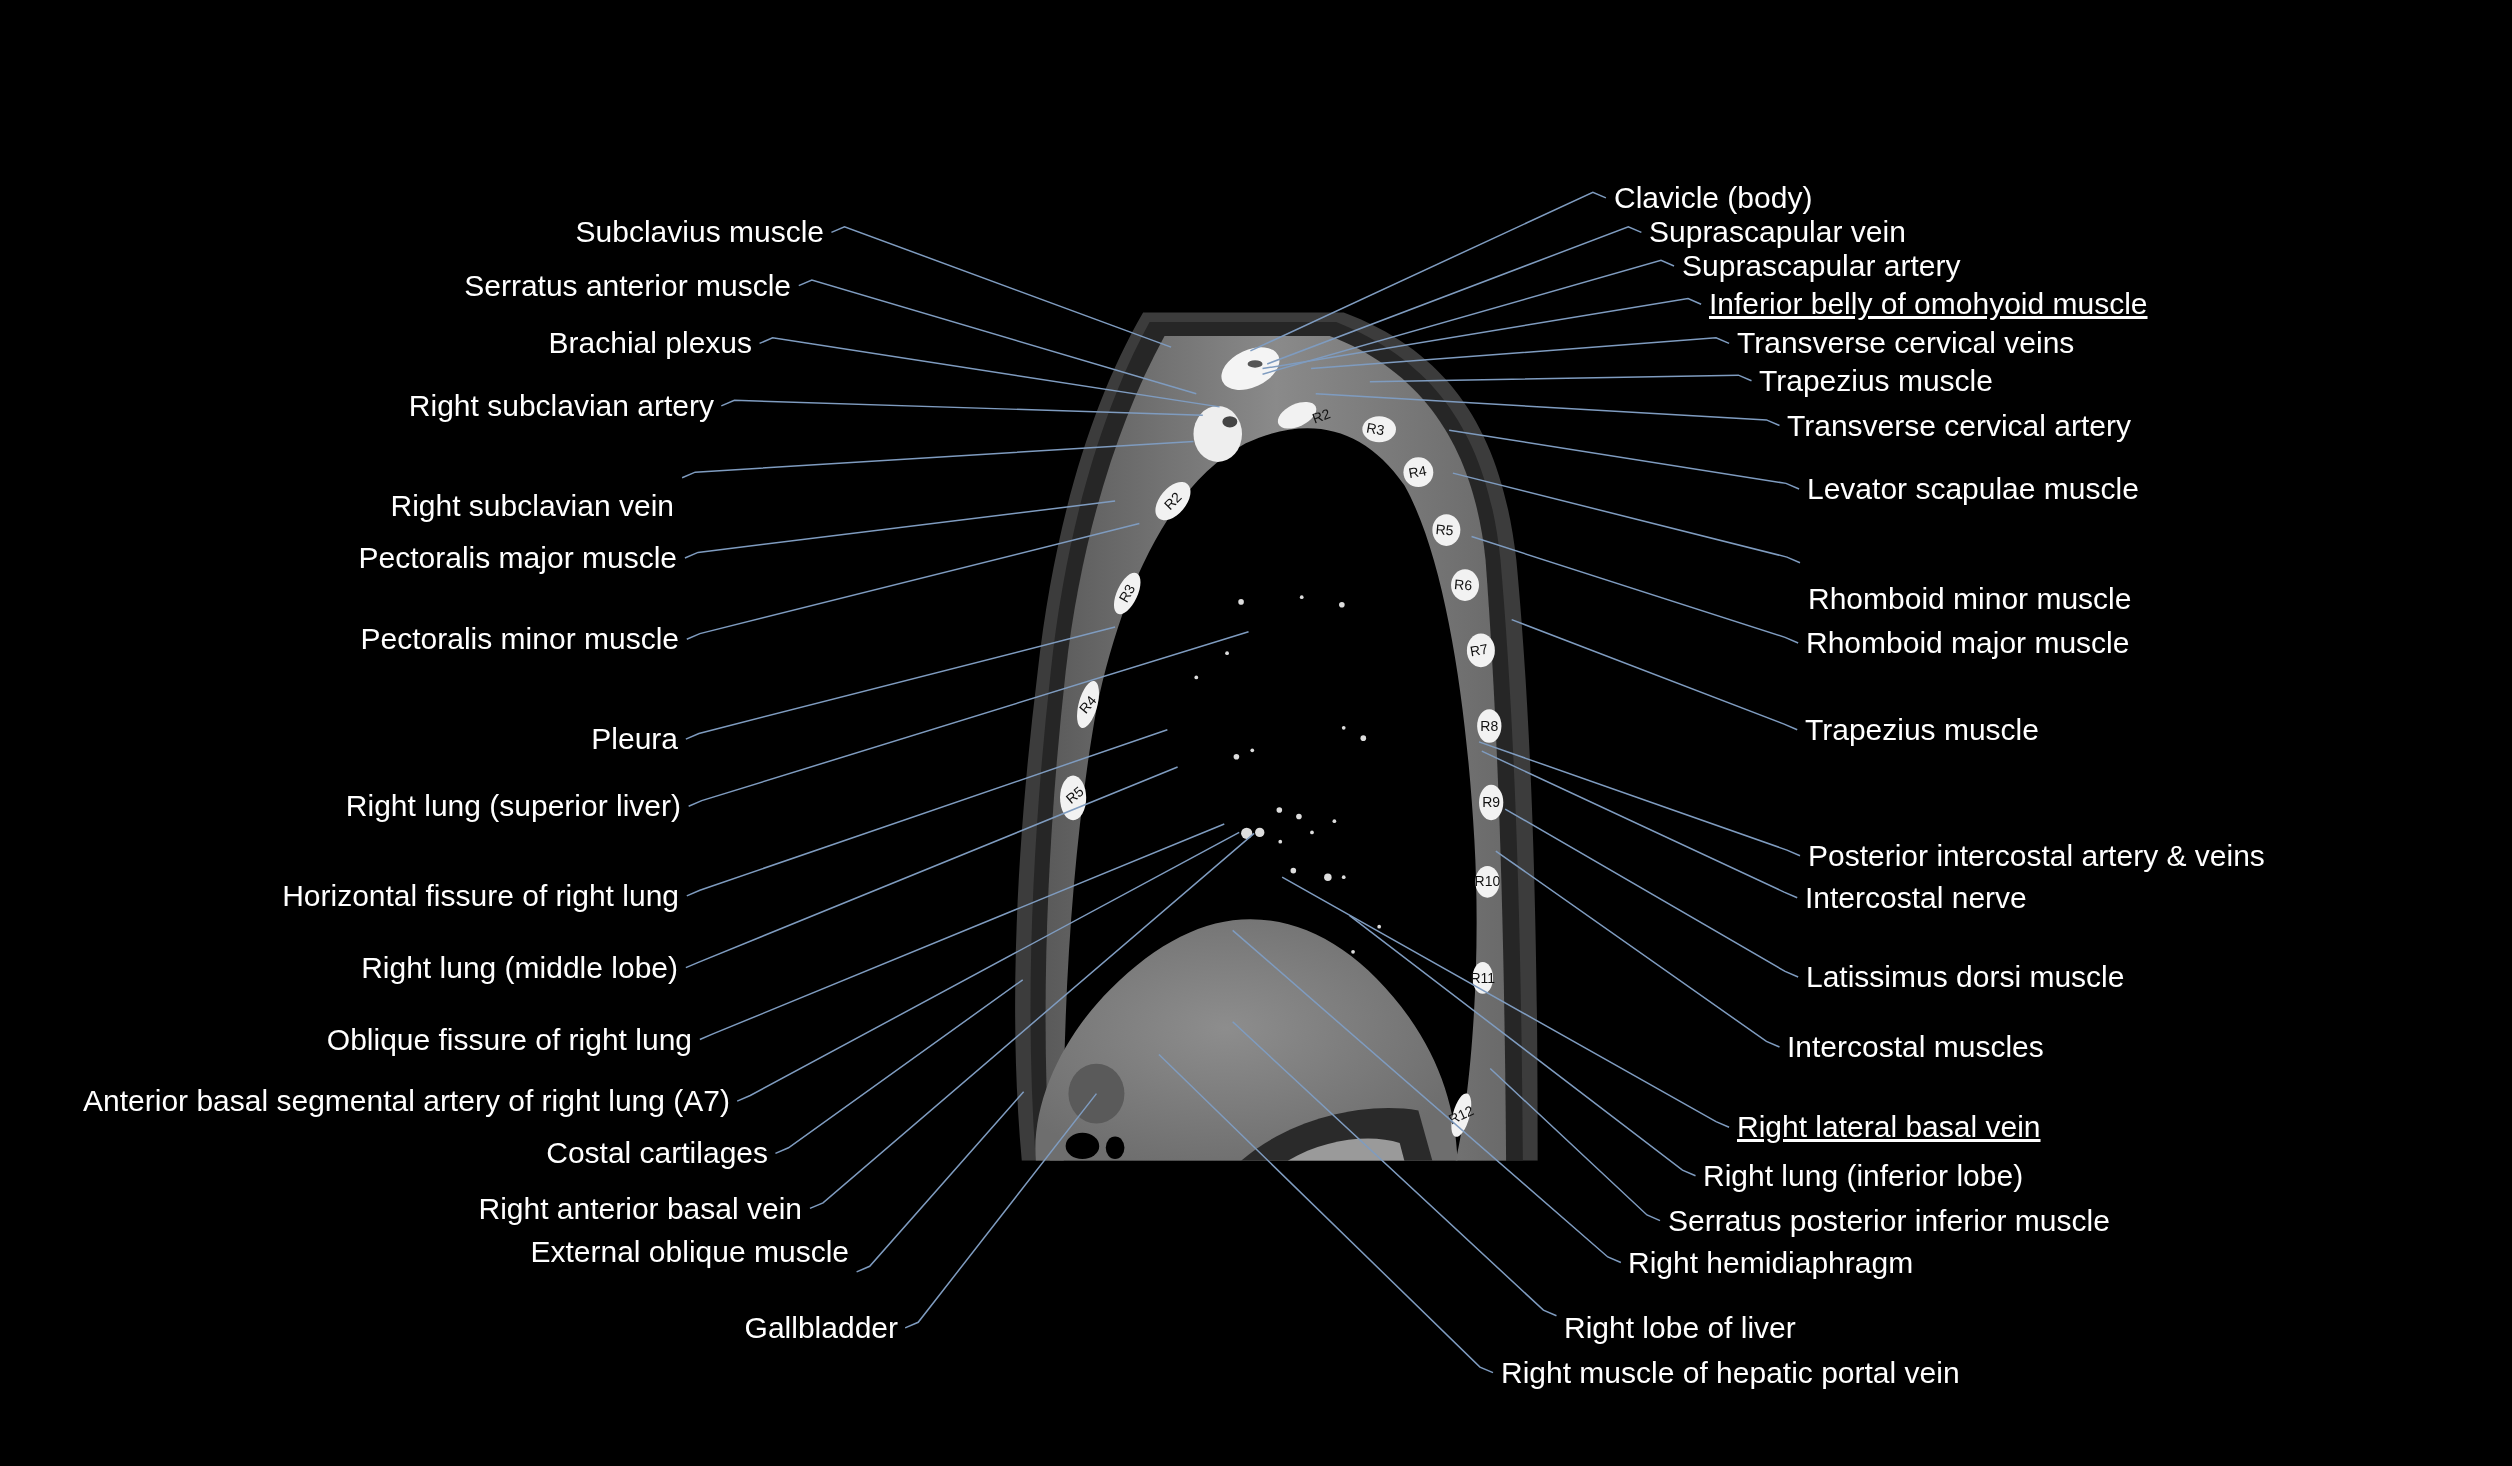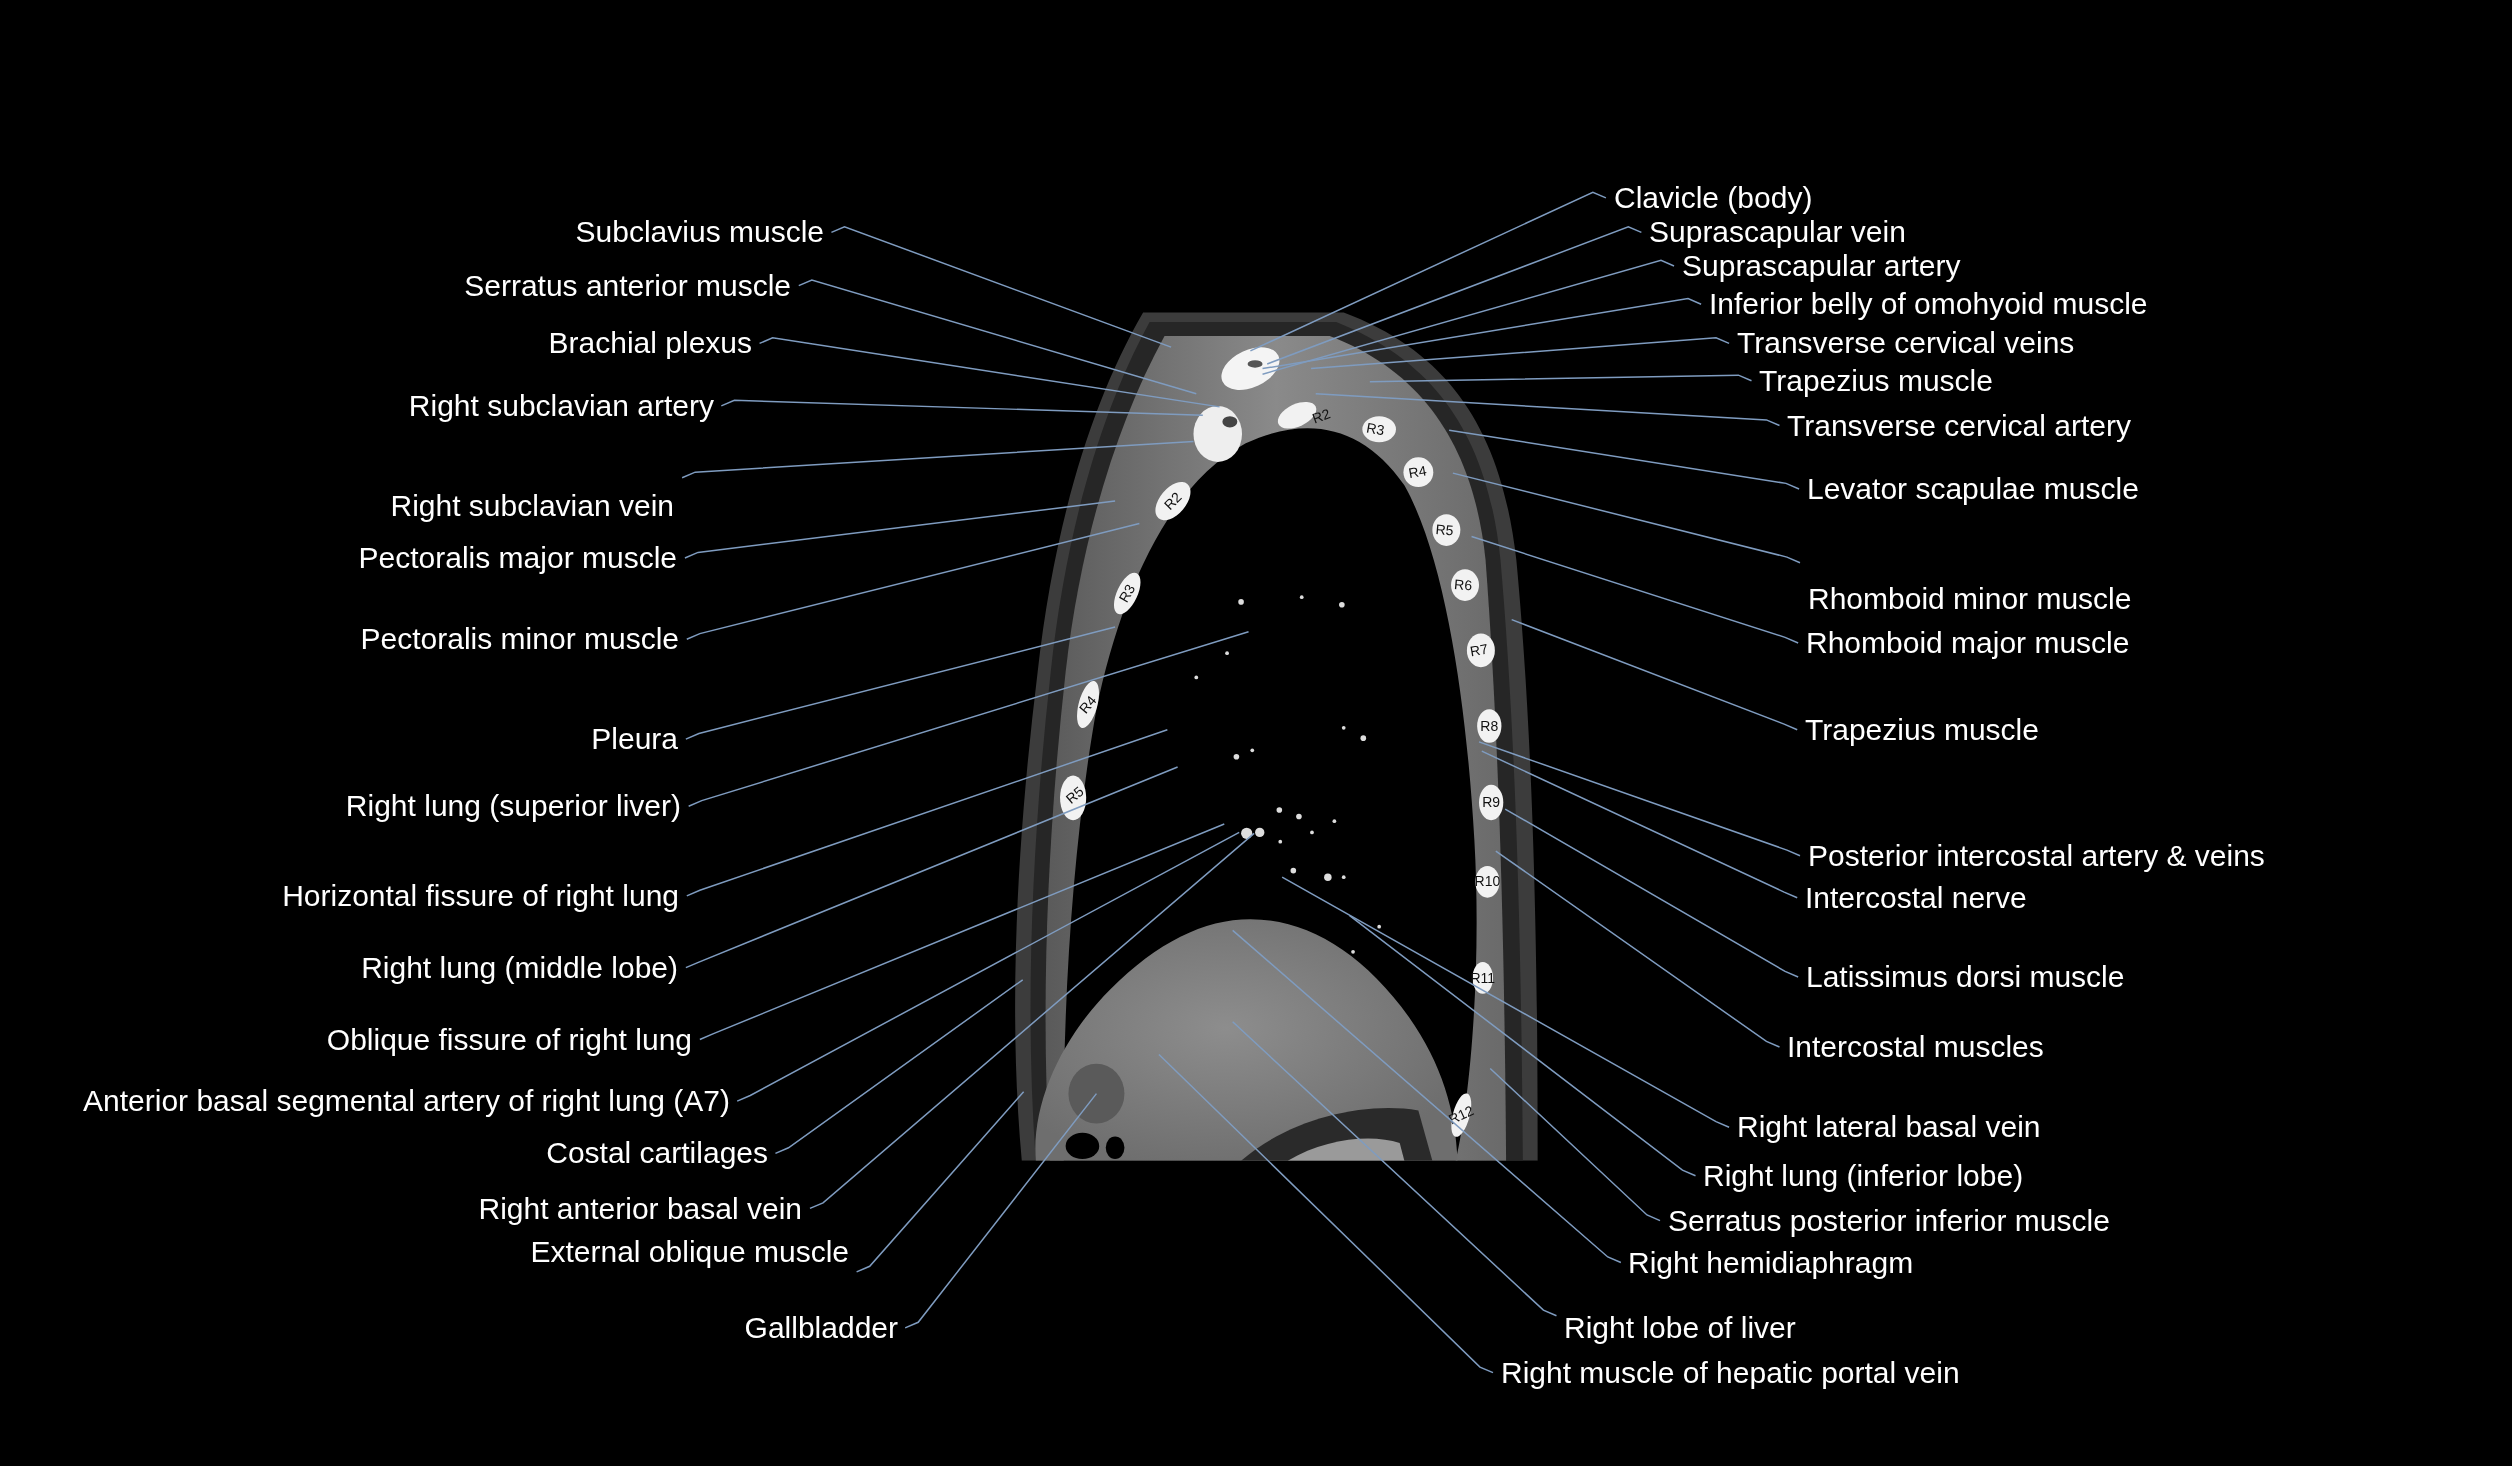--- a/index.html
+++ b/index.html
@@ -184,33 +184,33 @@
       <div class="lbl left" style="top: 1101px; right: 1782px;">Anterior basal segmental artery of right lung (A7)</div>
       <div class="lbl left" style="top: 1153px; right: 1744px;">Costal cartilages</div>
       <div class="lbl left" style="top: 1209px; right: 1710px;">Right anterior basal vein</div>
       <div class="lbl left" style="top: 1252px; right: 1663px;">External oblique muscle</div>
       <div class="lbl left" style="top: 1328px; right: 1614px;">Gallbladder</div>
     </div>
   <div id="labels-right-layer">
       <div class="lbl right" style="top: 198px; left: 1614px;">Clavicle (body)</div>
       <div class="lbl right" style="top: 232px; left: 1649px;">Suprascapular vein</div>
       <div class="lbl right" style="top: 266px; left: 1682px;">Suprascapular artery</div>
-      <div class="lbl right" style="top: 304px; left: 1709px;">Inferior belly of omohyoid muscle</div>
+      <div class="lbl right" style="top: 304px; left: 1709px; text-decoration: underline;">Inferior belly of omohyoid muscle</div>
       <div class="lbl right" style="top: 343px; left: 1737px;">Transverse cervical veins</div>
       <div class="lbl right" style="top: 381px; left: 1759px;">Trapezius muscle</div>
       <div class="lbl right" style="top: 426px; left: 1787px;">Transverse cervical artery</div>
       <div class="lbl right" style="top: 489px; left: 1807px;">Levator scapulae muscle</div>
       <div class="lbl right" style="top: 563px; left: 1808px; margin-top: 36px;">Rhomboid minor muscle</div>
       <div class="lbl right" style="top: 643px; left: 1806px;">Rhomboid major muscle</div>
       <div class="lbl right" style="top: 730px; left: 1805px;">Trapezius muscle</div>
       <div class="lbl right" style="top: 856px; left: 1808px;">Posterior intercostal artery &amp; veins</div>
       <div class="lbl right" style="top: 898px; left: 1805px;">Intercostal nerve</div>
       <div class="lbl right" style="top: 977px; left: 1806px;">Latissimus dorsi muscle</div>
       <div class="lbl right" style="top: 1047px; left: 1787px;">Intercostal muscles</div>
-      <div class="lbl right" style="top: 1127px; left: 1737px;">Right lateral basal vein</div>
+      <div class="lbl right" style="top: 1127px; left: 1737px; text-decoration: underline;">Right lateral basal vein</div>
       <div class="lbl right" style="top: 1176px; left: 1703px;">Right lung (inferior lobe)</div>
       <div class="lbl right" style="top: 1221px; left: 1668px;">Serratus posterior inferior muscle</div>
       <div class="lbl right" style="top: 1263px; left: 1628px;">Right hemidiaphragm</div>
       <div class="lbl right" style="top: 1328px; left: 1564px;">Right lobe of liver</div>
       <div class="lbl right" style="top: 1373px; left: 1501px;">Right muscle of hepatic portal vein</div>
     </div>
 </div>
 
 
 </body></html>

